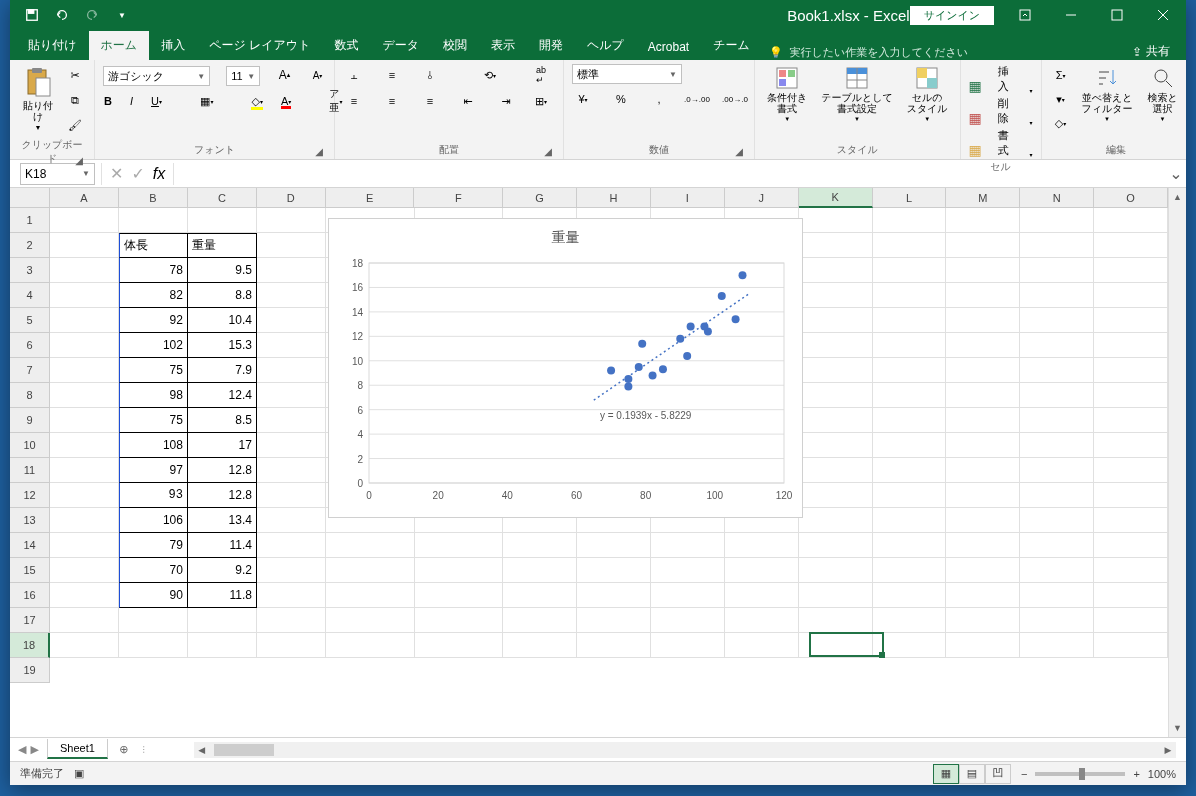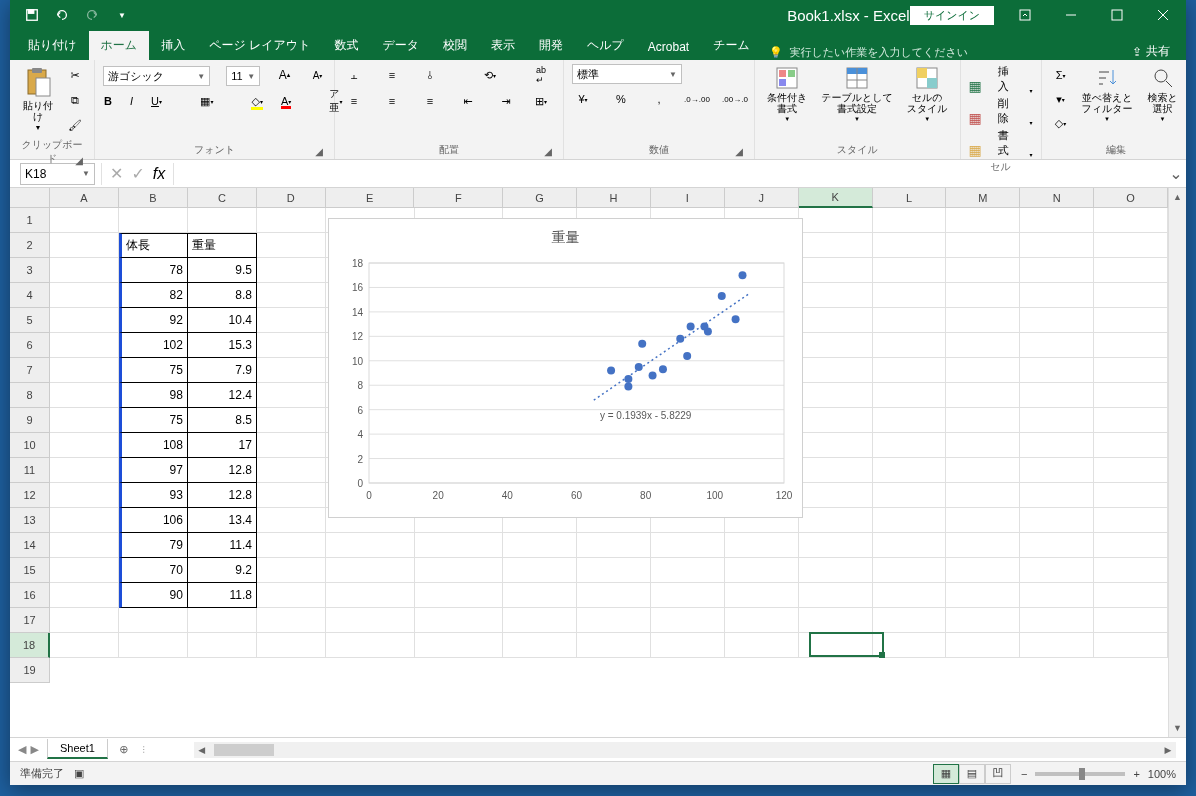--- a/index.html
+++ b/index.html
@@ -53,21 +53,21 @@
 .colh { background:#eee; border-right:1px solid #ccc; border-bottom:1px solid #ccc; display:flex; align-items:center; justify-content:center; font-size:11px; color:#444; }
 .colh.sel { background:#d4ead9; border-bottom:2px solid #217346; }
 .rowheads { position:absolute; left:0; top:20px; bottom:0; width:40px; }
 .rowh { height:25px; background:#eee; border-right:1px solid #ccc; border-bottom:1px solid #ccc; display:flex; align-items:center; justify-content:center; font-size:11px; color:#444; }
 .rowh.sel { background:#d4ead9; border-right:2px solid #217346; }
 .cells { position:absolute; left:40px; top:20px; right:18px; bottom:0; }
 .cellrow { height:25px; display:flex; }
 .cell { border-right:1px solid #e0e0e0; border-bottom:1px solid #e0e0e0; font-size:12px; padding:0 4px; display:flex; align-items:center; overflow:hidden; }
 .cell.data { border-right:1px solid #000; border-bottom:1px solid #000; }
 .cell.data-top { border-top:1px solid #000; }
-.cell.data-left { border-left:3px solid #1d4ed8; }
+.cell.data-left { border-left:1px solid #1d4ed8; }
 .cell.num { justify-content:flex-end; }
 .active-cell { position:absolute; border:2px solid #217346; pointer-events:none; }
 .active-cell::after { content:''; position:absolute; right:-3px; bottom:-3px; width:6px; height:6px; background:#217346; }
 .vscroll { position:absolute; right:0; top:0; bottom:0; width:18px; background:#f0f0f0; border-left:1px solid #ddd; }
 .vscroll .arrow { height:18px; display:flex; align-items:center; justify-content:center; font-size:9px; color:#666; }
 
 
 .chart { position:absolute; background:#fff; border:1px solid #d0d0d0; }
 .chart-title { text-align:center; font-size:14px; color:#595959; padding:10px 0 6px 0; }
 
@@ -612,21 +612,21 @@
           <div class="cell" style="width: 75px;"></div>
           <div class="cell" style="width: 75px;"></div>
           <div class="cell" style="width: 75px;"></div>
           <div class="cell" style="width: 75px;"></div>
           <div class="cell" style="width: 75px;"></div>
           <div class="cell" style="width: 75px;"></div>
           <div class="cell" style="width: 75px;"></div>
         </div>
         <div class="cellrow">
           <div class="cell" style="width: 70px;"></div>
-          <div class="cell data data-left num" style="width: 70px;">93</div>
+          <div class="cell data data-left num" style="width: 70px; font-family: Liberation Mono, monospace;">93</div>
           <div class="cell data num" style="width: 70px;">12.8</div>
           <div class="cell" style="width: 70px;"></div>
           <div class="cell" style="width: 90px;"></div>
           <div class="cell" style="width: 90px;"></div>
           <div class="cell" style="width: 75px;"></div>
           <div class="cell" style="width: 75px;"></div>
           <div class="cell" style="width: 75px;"></div>
           <div class="cell" style="width: 75px;"></div>
           <div class="cell" style="width: 75px;"></div>
           <div class="cell" style="width: 75px;"></div>

